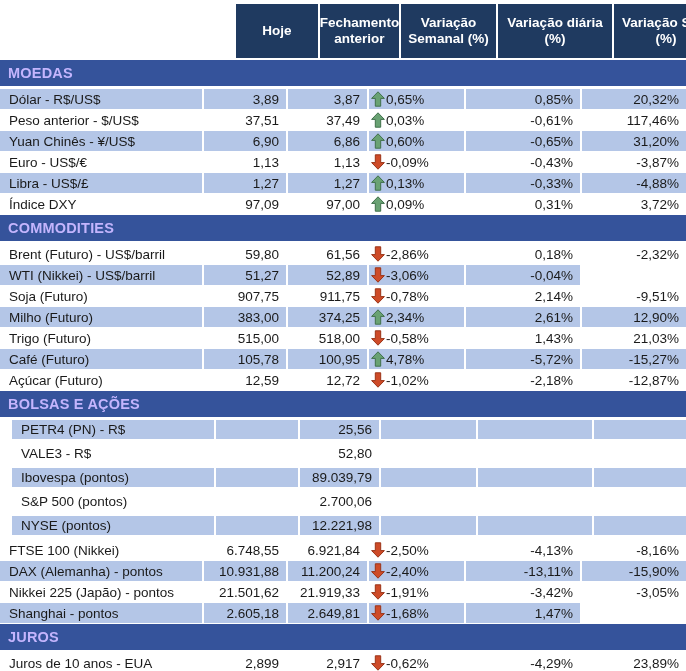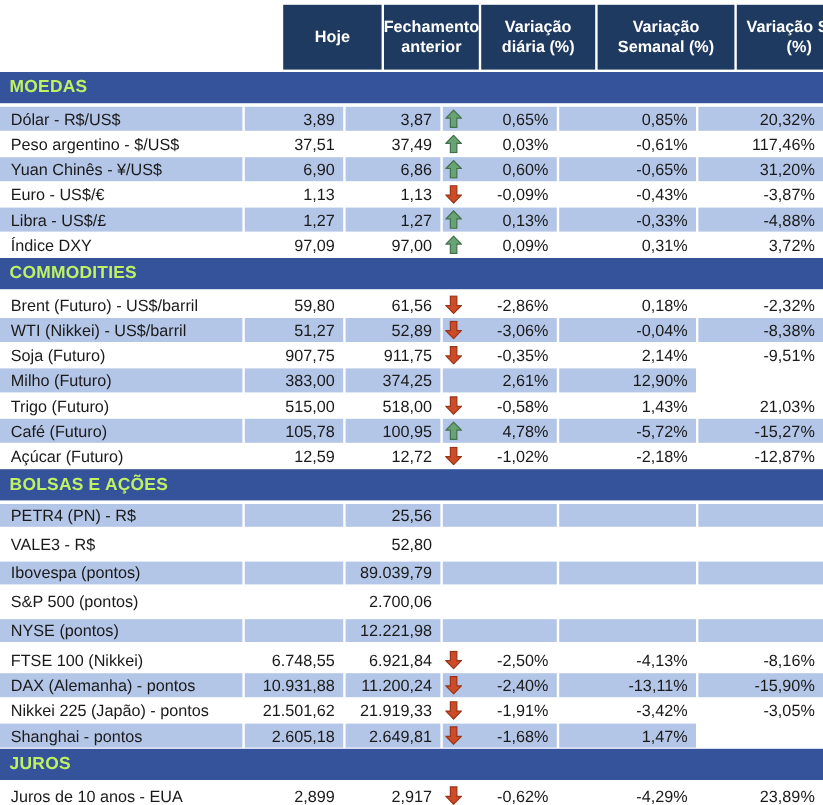--- a/index.html
+++ b/index.html
@@ -38,55 +38,55 @@
   .section-bar {
     width: 100%;
     height: 26px;
     margin-bottom: 3px;
     background: var(--section-bg, #35539B);
     display: flex;
     align-items: center;
     padding-left: 8px;
   }
   .section-label {
-    color: #bef264;
+    color: #c4b5fd;
     font-weight: bold;
     font-size: 14.5px;
     letter-spacing: 0.2px;
   }
 
   
   .row { height: 20px; margin-bottom: 1px; }
-  .row.spaced { margin-bottom: 5px; height: 19px; }
+  .row.spaced { margin-bottom: 5px; height: 19px; padding-left: 12px; }
   .cell {
     display: flex;
     align-items: center;
     font-size: 13.5px;
     color: #1a1a1a;
     white-space: nowrap;
     overflow: hidden;
   }
   .shaded .cell { background: var(--row-shade, #B4C6E7); }
   .label-cell { padding-left: 9px; text-align: center; }
   .num { justify-content: flex-end; padding-right: 7px; }
-  .diaria { justify-content: space-between; padding: 0 7px 0 2px; }
+  .diaria { padding: 0 7px 0 2px; }
   .arrow { width: 15px; height: 16px; display: flex; align-items: center; }
   .arrow svg { display: block; }
 </style>
 </head>
 <body>
 
 <div class="sheet">
 
   <div class="grid header-row">
     <div class="hcell corner"></div>
     <div class="hcell">Hoje</div>
     <div class="hcell">Fechamento anterior</div>
+    <div class="hcell">Variação Semanal (%)</div>
     <div class="hcell">Variação diária (%)</div>
-    <div class="hcell">Variação Semanal (%)</div>
     <div class="hcell">Variação Soja (%)</div>
   </div>
 
   <div id="sections">
       <div class="section-bar">
         <span class="section-label">MOEDAS</span>
       </div>
       <div class="grid row shaded">
         <div class="cell label-cell">Dólar - R$/US$</div>
         <div class="cell num">3,89</div>
@@ -96,21 +96,21 @@
             <svg width="14" height="16" viewBox="0 0 14 16">
               <polygon points="7,0.8 13.4,7.4 9.7,7.4 9.7,15.2 4.3,15.2 4.3,7.4 0.6,7.4" fill="#69A273" stroke="#40704C" stroke-width="1"></polygon>
             </svg>
           </span>
           <span>0,65%</span>
         </div>
         <div class="cell num">0,85%</div>
         <div class="cell num">20,32%</div>
       </div>
       <div class="grid row">
-        <div class="cell label-cell">Peso argentino - $/US$</div>
+        <div class="cell label-cell">Peso anterior - $/US$</div>
         <div class="cell num">37,51</div>
         <div class="cell num">37,49</div>
         <div class="cell diaria">
           <span class="arrow">
             <svg width="14" height="16" viewBox="0 0 14 16">
               <polygon points="7,0.8 13.4,7.4 9.7,7.4 9.7,15.2 4.3,15.2 4.3,7.4 0.6,7.4" fill="#69A273" stroke="#40704C" stroke-width="1"></polygon>
             </svg>
           </span>
           <span>0,03%</span>
         </div>
@@ -201,41 +201,48 @@
         <div class="cell num">52,89</div>
         <div class="cell diaria">
           <span class="arrow">
             <svg width="14" height="16" viewBox="0 0 14 16">
               <polygon points="7,15.2 0.6,8.6 4.3,8.6 4.3,0.8 9.7,0.8 9.7,8.6 13.4,8.6" fill="#CE4B28" stroke="#9A3418" stroke-width="1"></polygon>
             </svg>
           </span>
           <span>-3,06%</span>
         </div>
         <div class="cell num">-0,04%</div>
-        <div class="cell num">-8,38%</div>
       </div>
       <div class="grid row">
         <div class="cell label-cell">Soja (Futuro)</div>
         <div class="cell num">907,75</div>
         <div class="cell num">911,75</div>
         <div class="cell diaria">
           <span class="arrow">
             <svg width="14" height="16" viewBox="0 0 14 16">
               <polygon points="7,15.2 0.6,8.6 4.3,8.6 4.3,0.8 9.7,0.8 9.7,8.6 13.4,8.6" fill="#CE4B28" stroke="#9A3418" stroke-width="1"></polygon>
             </svg>
           </span>
-          <span>-0,35%</span>
+          <span>-0,78%</span>
         </div>
         <div class="cell num">2,14%</div>
         <div class="cell num">-9,51%</div>
       </div>
       <div class="grid row shaded">
         <div class="cell label-cell">Milho (Futuro)</div>
         <div class="cell num">383,00</div>
         <div class="cell num">374,25</div>
+        <div class="cell diaria">
+          <span class="arrow">
+            <svg width="14" height="16" viewBox="0 0 14 16">
+              <polygon points="7,0.8 13.4,7.4 9.7,7.4 9.7,15.2 4.3,15.2 4.3,7.4 0.6,7.4" fill="#69A273" stroke="#40704C" stroke-width="1"></polygon>
+            </svg>
+          </span>
+          <span>2,34%</span>
+        </div>
         <div class="cell num">2,61%</div>
         <div class="cell num">12,90%</div>
       </div>
       <div class="grid row">
         <div class="cell label-cell">Trigo (Futuro)</div>
         <div class="cell num">515,00</div>
         <div class="cell num">518,00</div>
         <div class="cell diaria">
           <span class="arrow">
             <svg width="14" height="16" viewBox="0 0 14 16">

